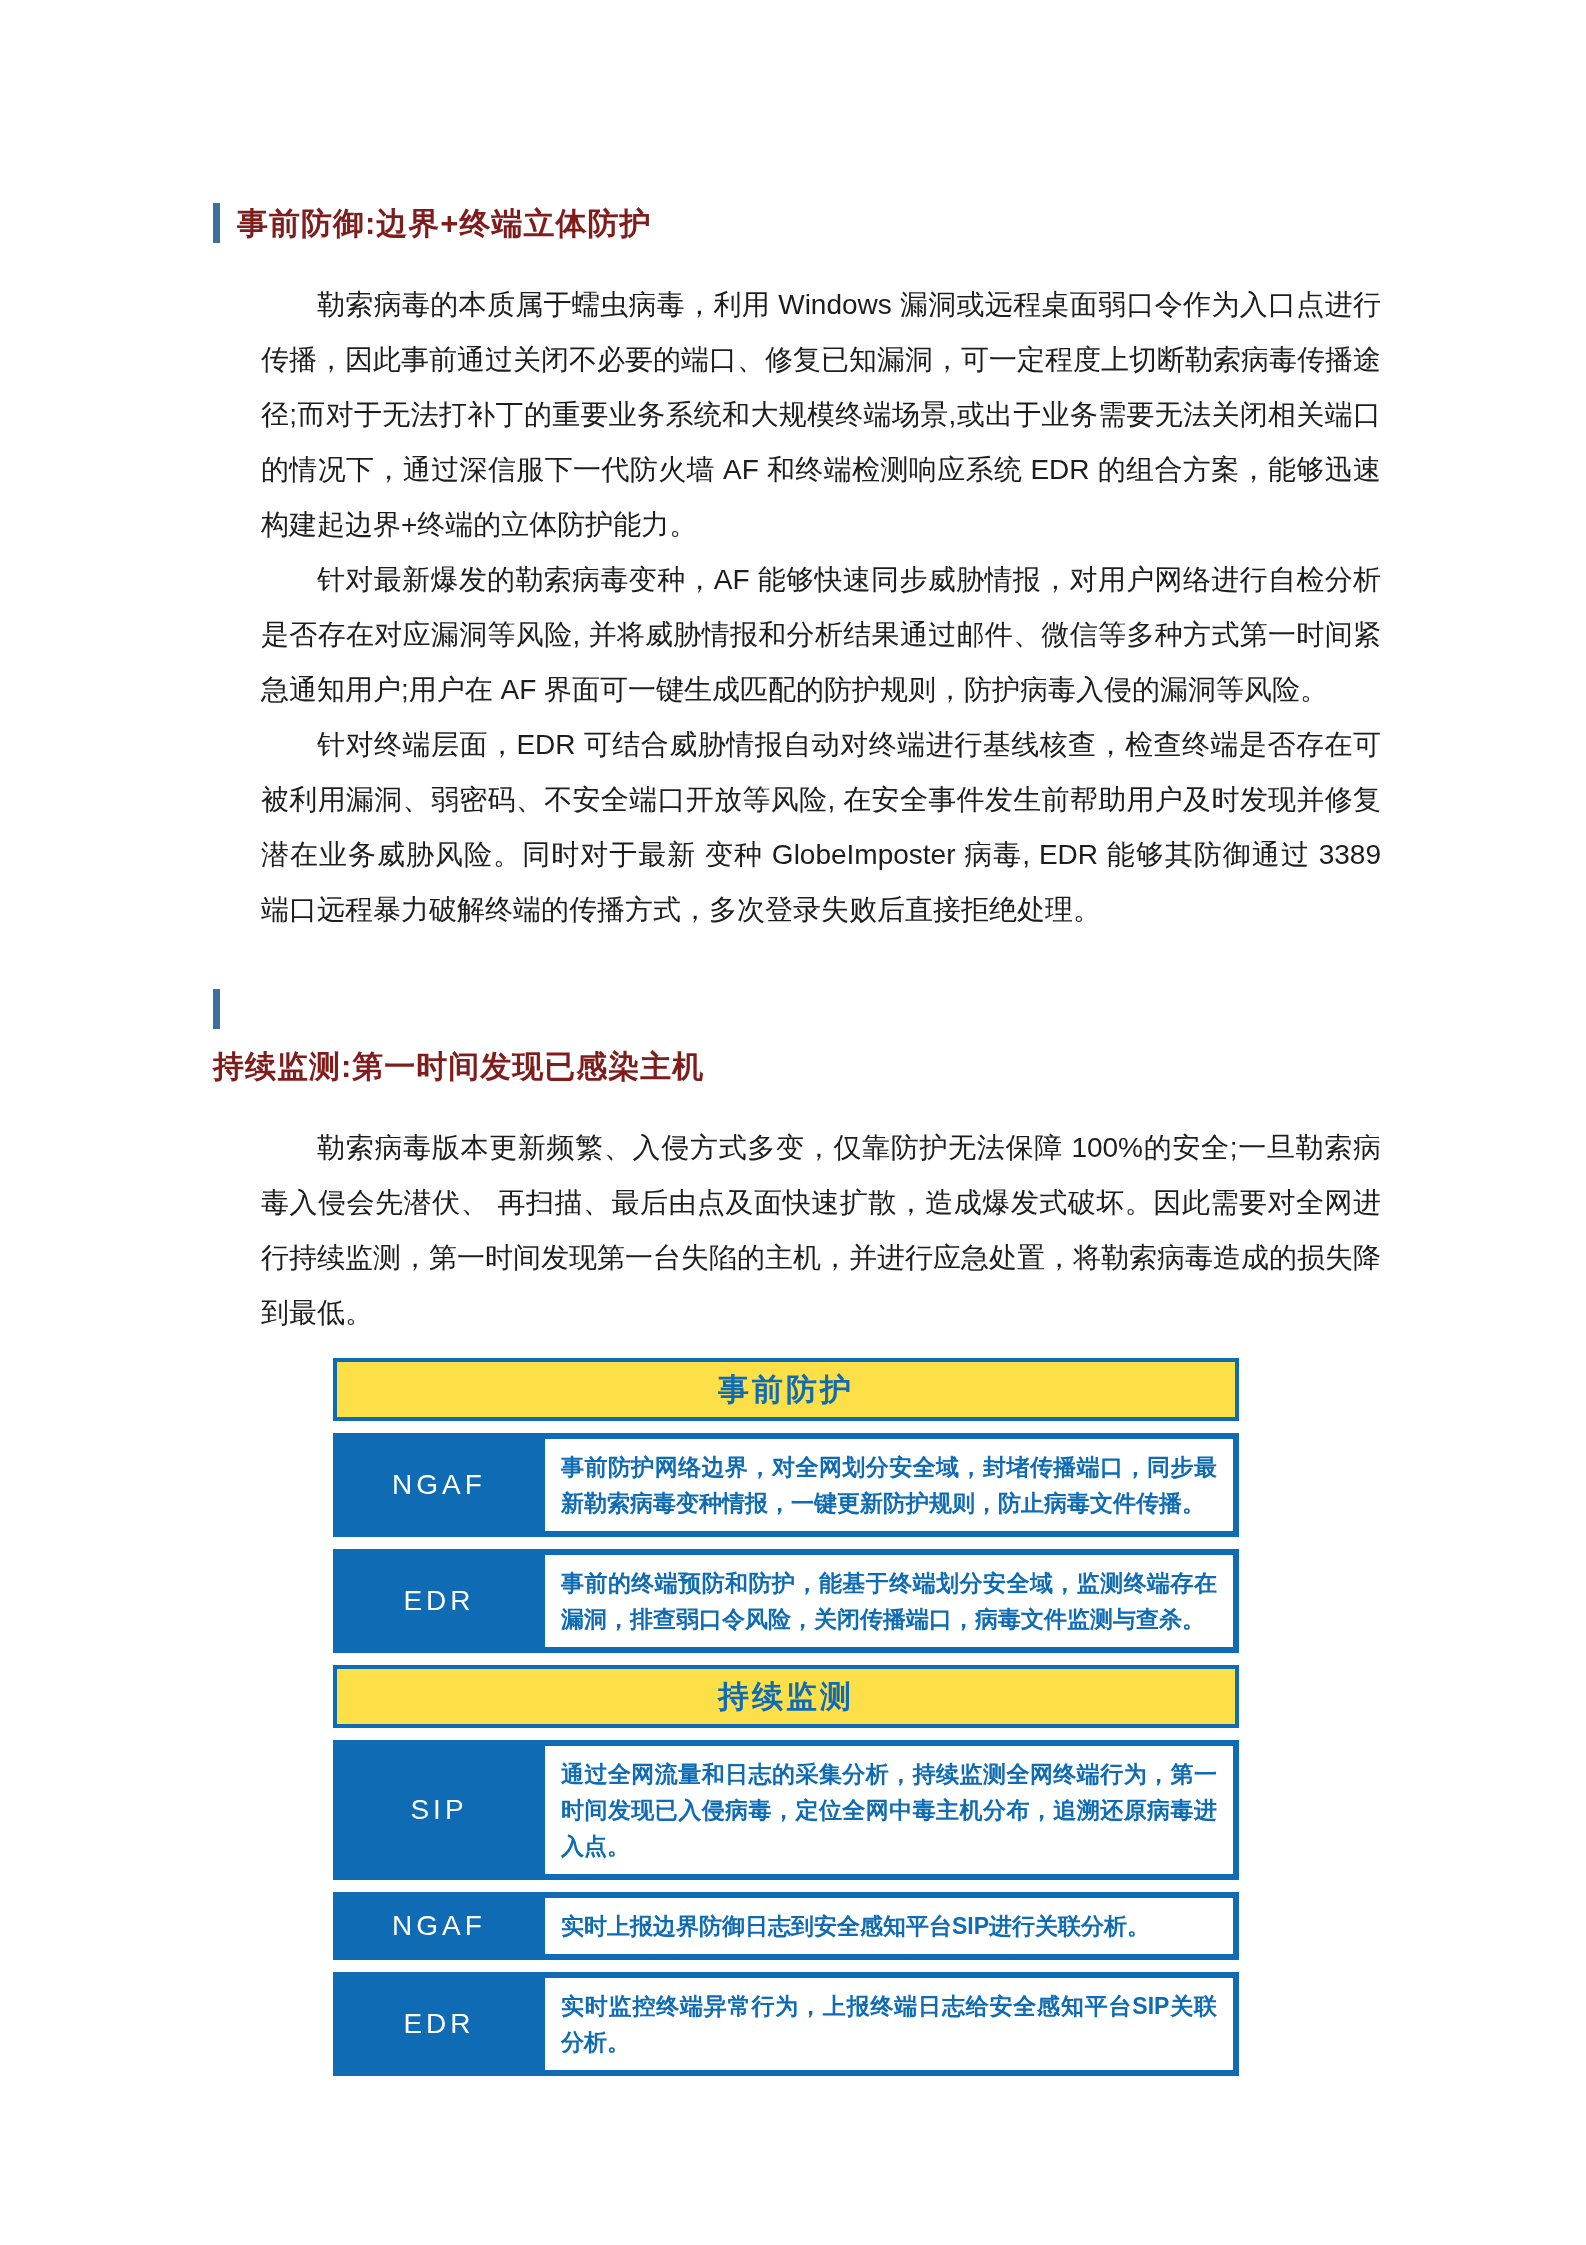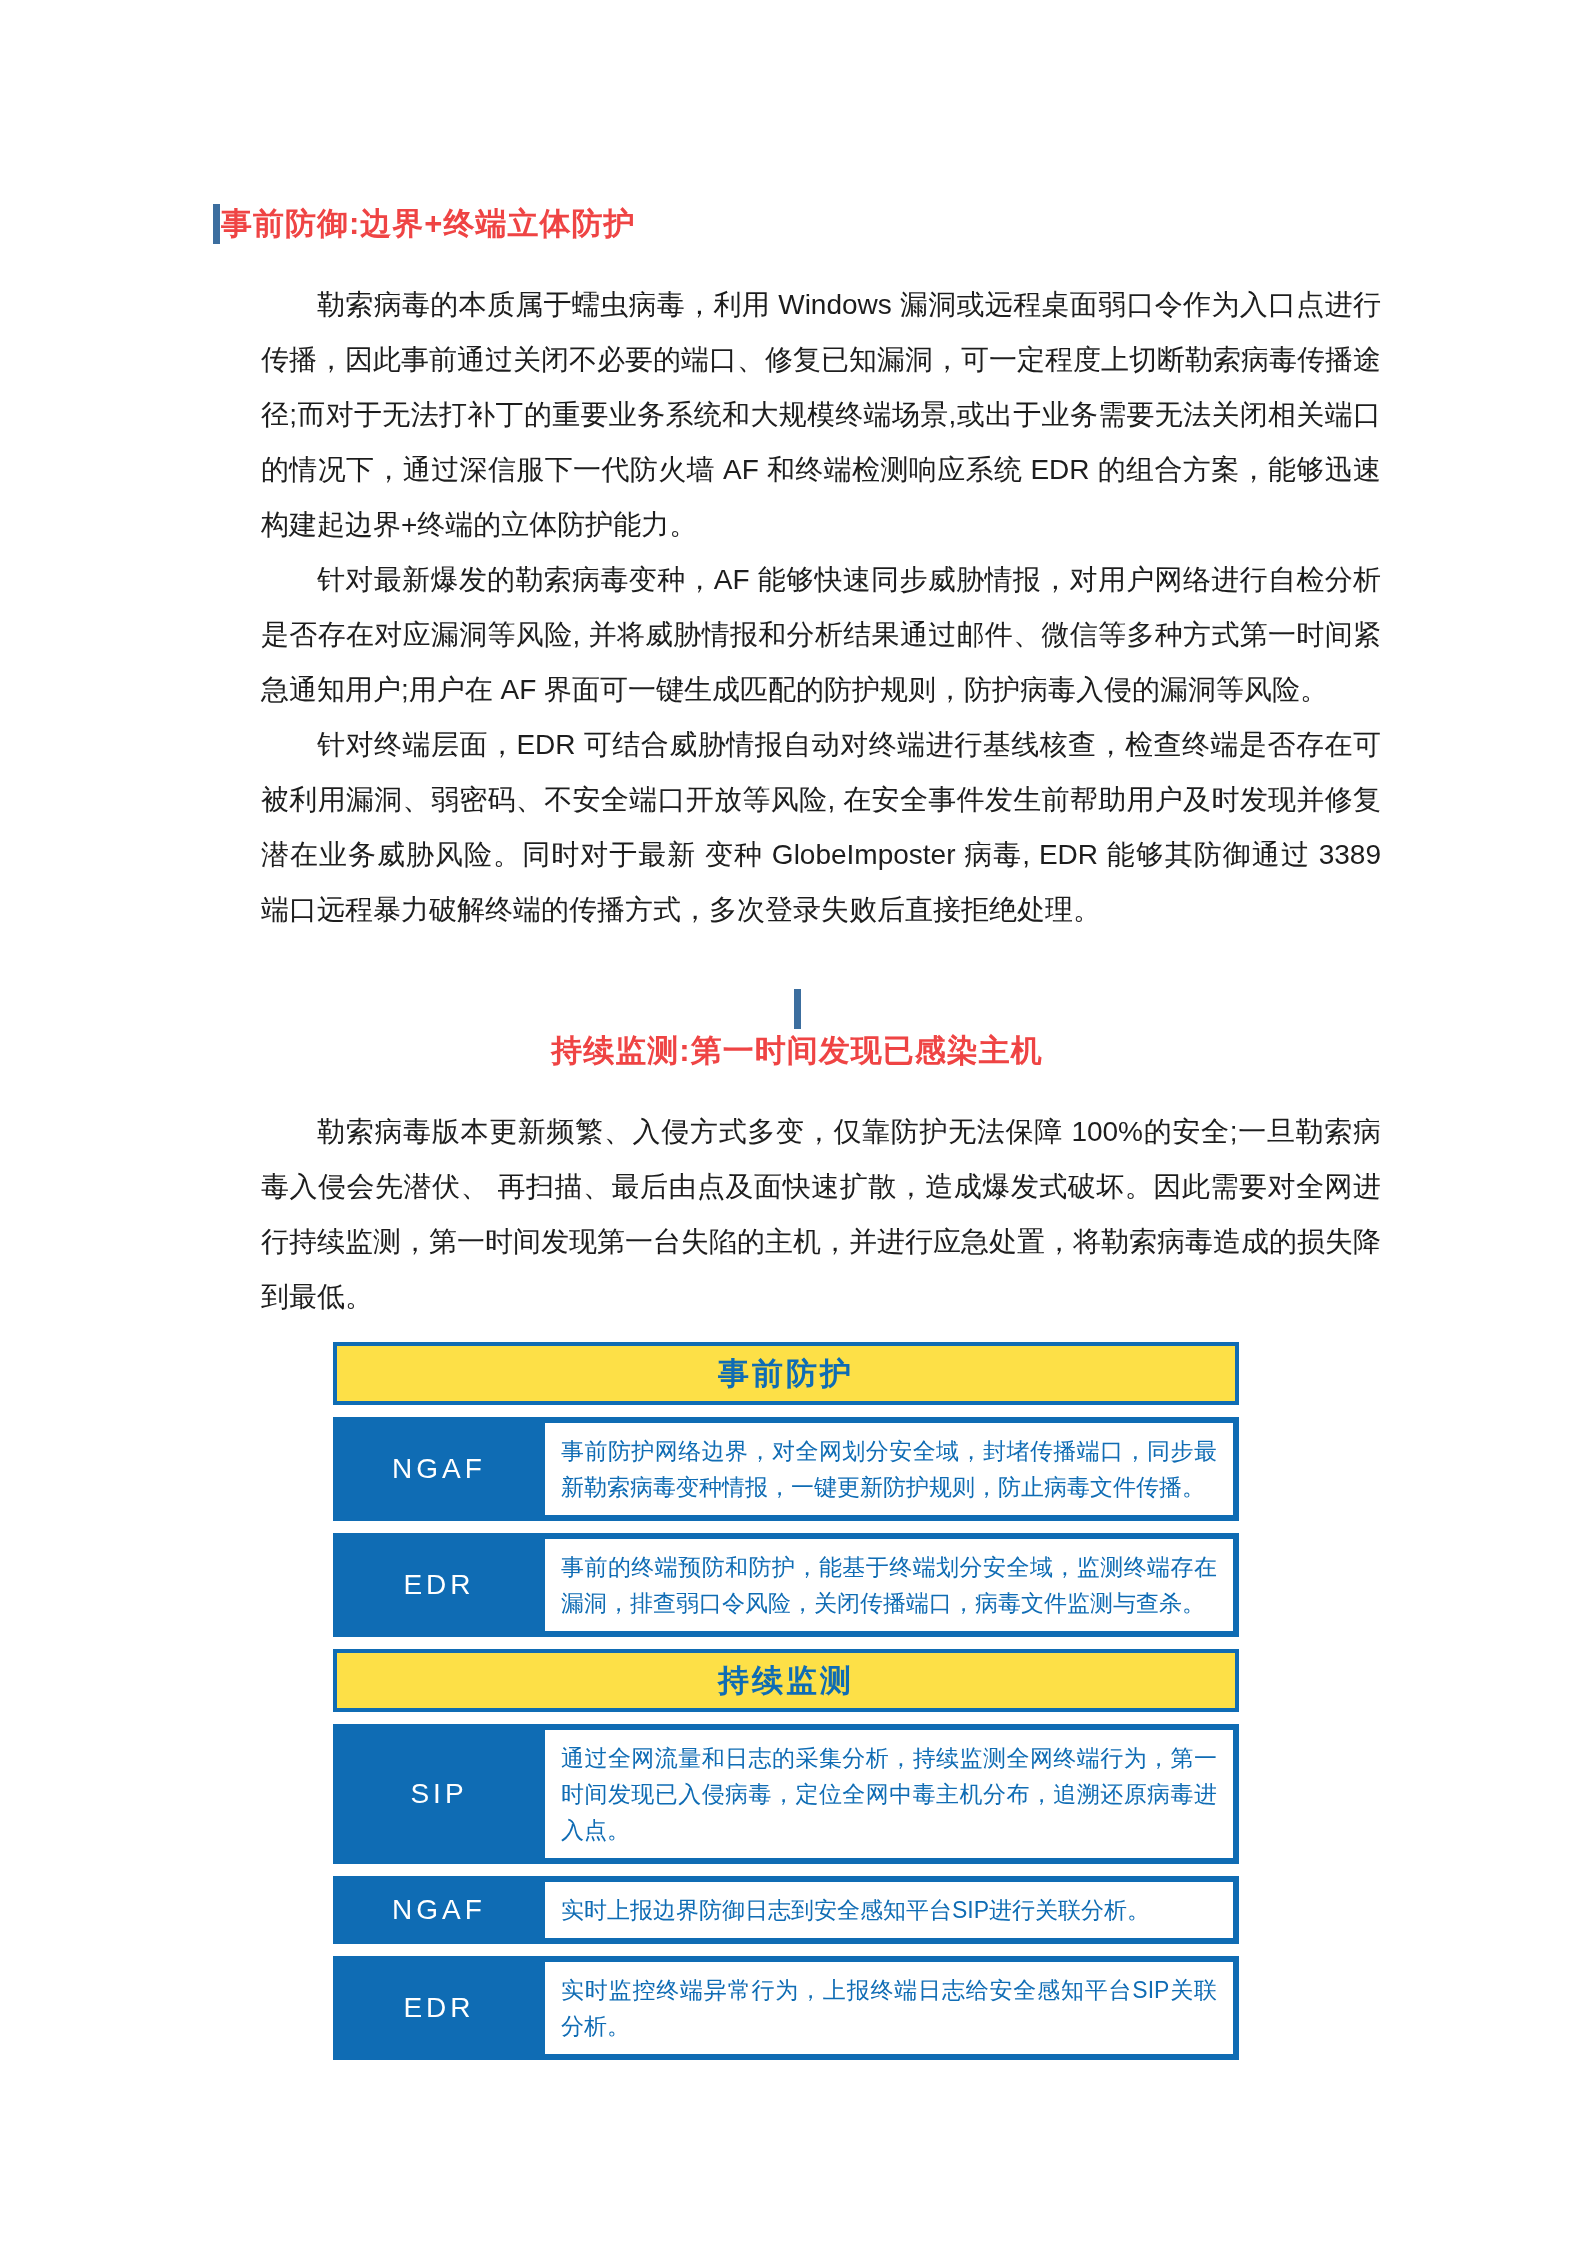--- a/index.html
+++ b/index.html
@@ -13,23 +13,22 @@
     overflow: hidden;
   }
   .content {
     position: absolute;
     top: 0;
     left: 213px;
     width: 1168px;
   }
   .section-heading {
     display: flex;
-    align-items: center;
-    gap: 1px;
-    color: #ef4444;
+    gap: 17px;
+    color: #7f1d1d;
     font-size: 31px;
     font-weight: bold;
     letter-spacing: 1px;
     margin-bottom: 32px;
   }
   .section-heading.first { margin-top: 203px; }
   .section-heading.second { margin-top: 52px; flex-direction: column; }
   .heading-bar {
     width: 7px;
     height: 40px;
@@ -84,21 +83,21 @@
     padding: 6px 6px 6px 0;
   }
   .tdesc {
     background: #ffffff;
     min-height: 100%;
     display: flex;
     align-items: center;
     padding: 10px 16px;
     color: #0f6cb4;
     font-size: 23px;
-    font-weight: normal;
+    font-weight: bold;
     line-height: 36px;
     text-align: justify;
   }
 </style>
 </head>
 <body>
 
 <div class="content">
 
   <h2 class="section-heading first">

